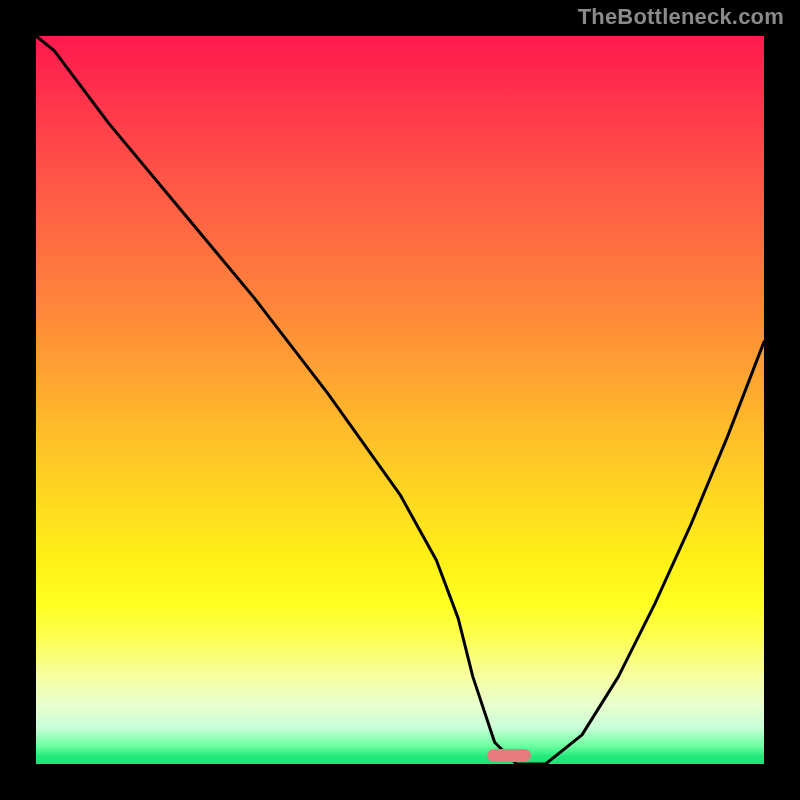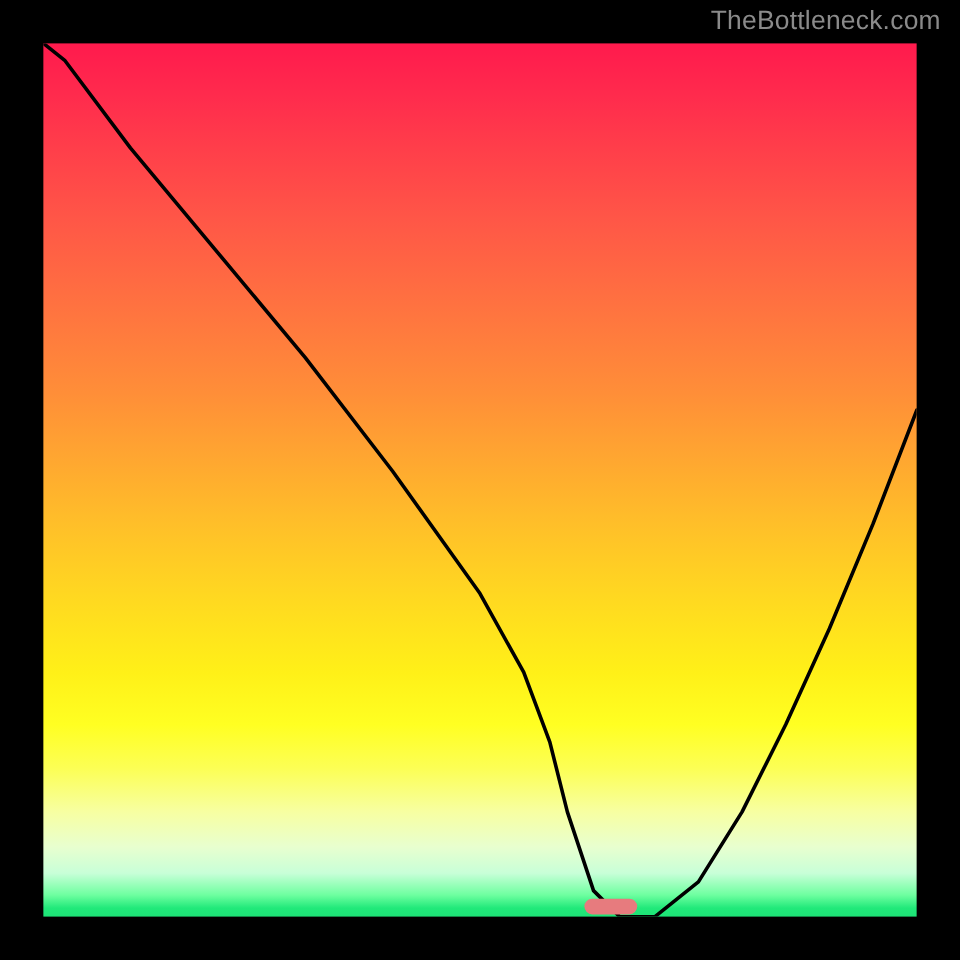--- a/index.html
+++ b/index.html
@@ -16,21 +16,21 @@
     height: 800px;
   }
   .watermark {
     position: absolute;
     top: 4px;
     right: 16px;
     font-family: Arial, Helvetica, sans-serif;
     font-size: 22px;
     color: #8a8a8a;
     letter-spacing: 0.2px;
-    font-weight: 400;
+    font-weight: 700;
     z-index: 5;
   }
   .plot-area {
     position: absolute;
     left: 36px;
     top: 36px;
     width: 728px;
     height: 728px;
     overflow: hidden;
   }

